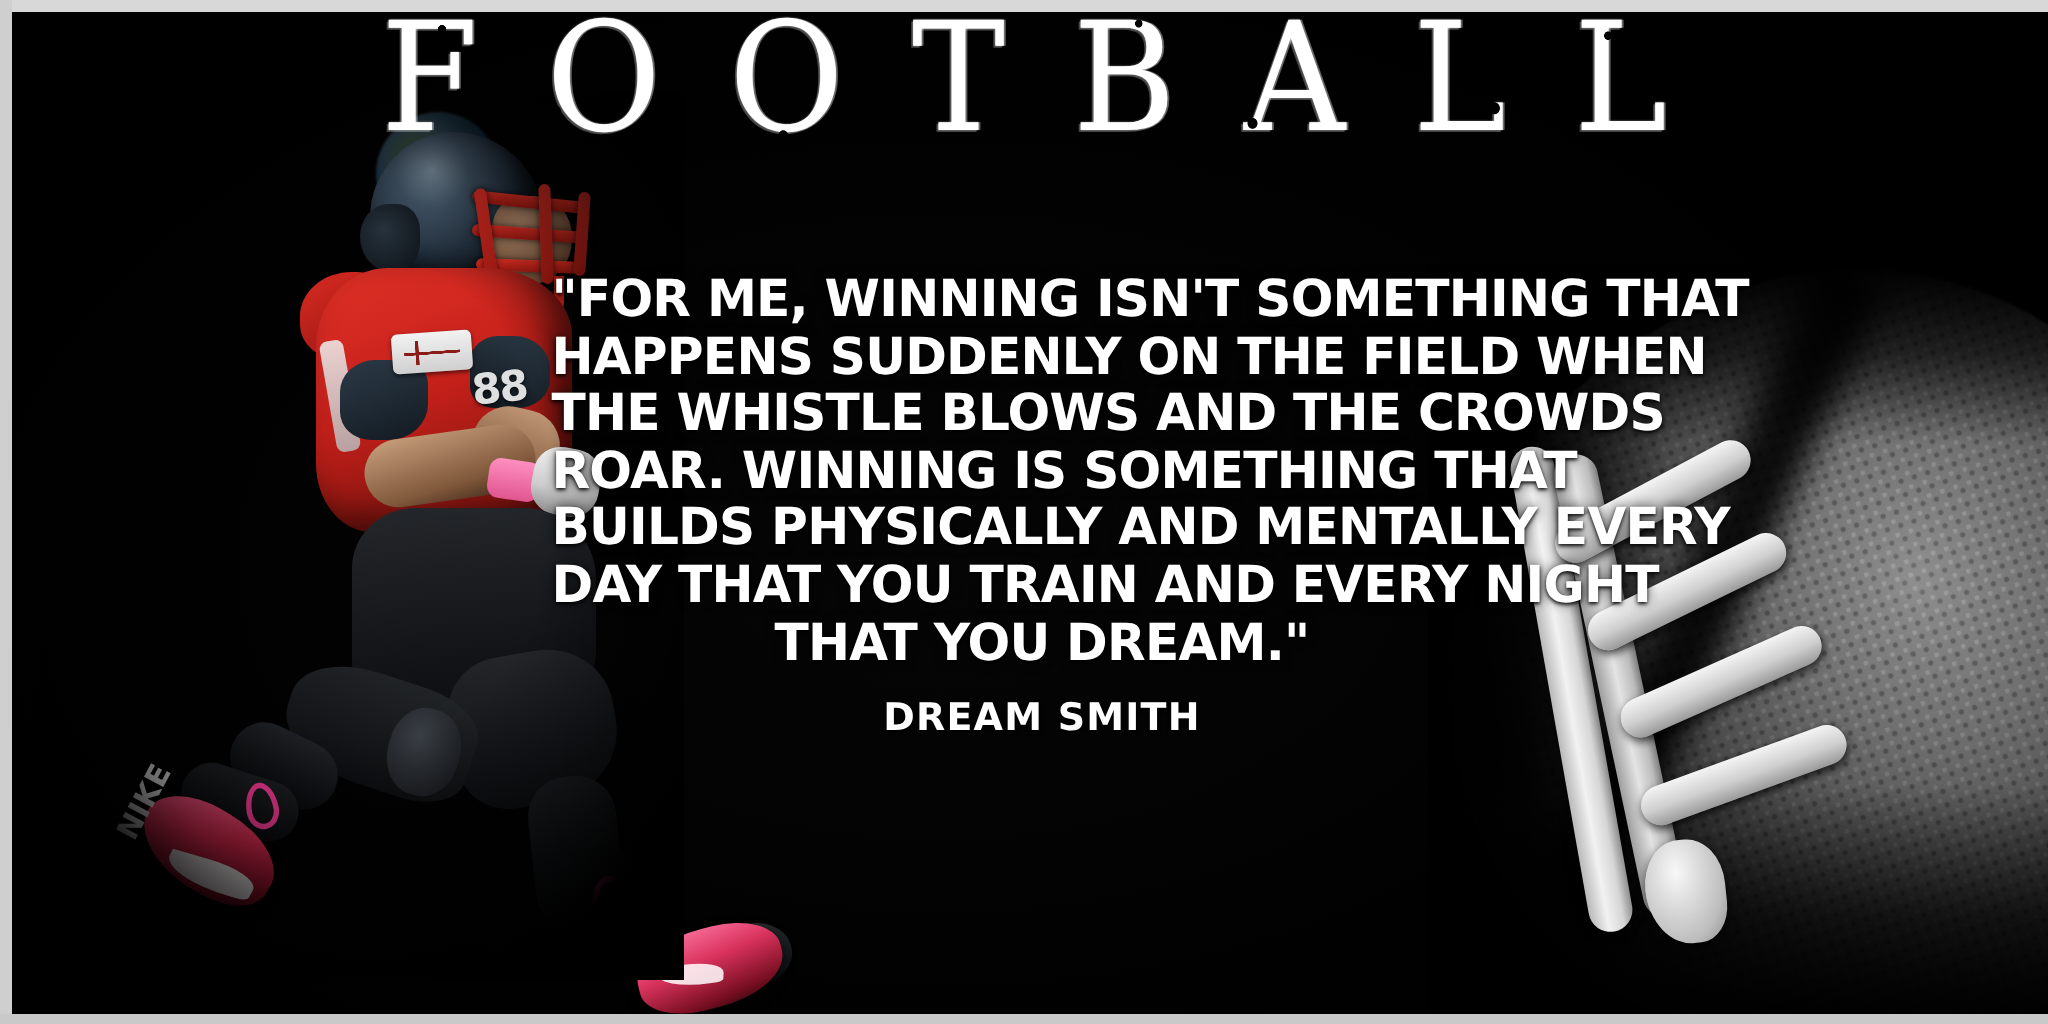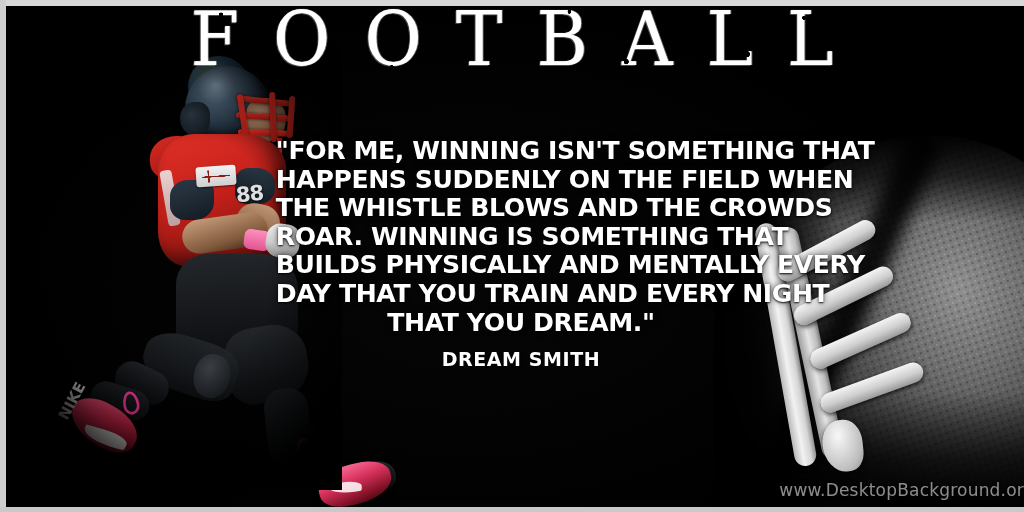--- a/index.html
+++ b/index.html
@@ -587,19 +587,18 @@
     <div class="quote-line">"FOR ME, WINNING ISN'T SOMETHING THAT</div>
     <div class="quote-line">HAPPENS SUDDENLY ON THE FIELD WHEN</div>
     <div class="quote-line">THE WHISTLE BLOWS AND THE CROWDS</div>
     <div class="quote-line">ROAR. WINNING IS SOMETHING THAT</div>
     <div class="quote-line">BUILDS PHYSICALLY AND MENTALLY EVERY</div>
     <div class="quote-line">DAY THAT YOU TRAIN AND EVERY NIGHT</div>
     <div class="quote-line">THAT YOU DREAM."</div>
     <div class="attrib">DREAM SMITH</div>
   </div>
 
-  <div class="watermark">www.DesktopBackground.or</div>
 
   <div class="frame-top"></div>
   <div class="frame-left"></div>
   <div class="frame-bottom"></div>
 
 </div>
 
 </body></html>

